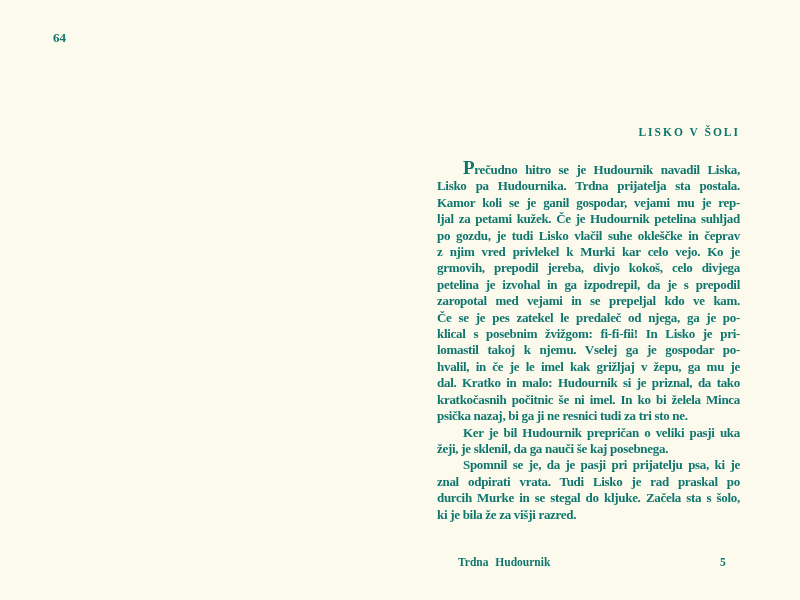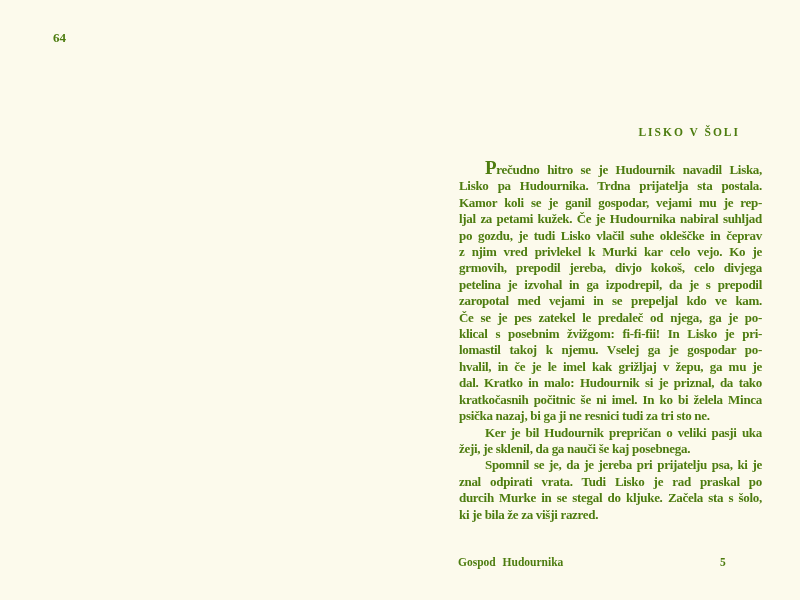--- a/index.html
+++ b/index.html
@@ -1,21 +1,21 @@
 <!DOCTYPE html>
 <html><head>
 <meta charset="utf-8">
 <style>
   html, body { margin: 0; padding: 0; }
   .book {
     position: relative;
     width: 800px;
     height: 600px;
     background: #fcfaec;
-    color: #4d7c0f;
+    color: #0f766e;
     font-family: "Liberation Serif", serif;
     font-weight: bold;
     overflow: hidden;
   }
   .line {
     text-align: justify;
     text-align-last: justify;
   }
   .line.last { text-align-last: left; }
   .line.indent { padding-left: 26px; }
@@ -43,21 +43,21 @@
     left: 437px;
     top: 126px;
     width: 303px;
     text-align: right;
     font-size: 11.5px;
     letter-spacing: 2px;
     white-space: nowrap;
   }
   .right-body {
     position: absolute;
-    left: 459px;
+    left: 437px;
     top: 162px;
     width: 303px;
     font-size: 13px;
     line-height: 16.4px;
     letter-spacing: -0.3px;
   }
   .footer-running-title {
     position: absolute;
     left: 458px;
     top: 556px;
@@ -79,43 +79,43 @@
   <div class="left-page-number">64</div>
 
 
   <div class="chapter-title">LISKO V ŠOLI</div>
 
   <div class="right-body">
     <div class="para">
         <div class="line indent"><span class="lettrine">P</span>rečudno hitro se je Hudournik navadil Liska,</div>
         <div class="line">Lisko pa Hudournika. Trdna prijatelja sta postala.</div>
         <div class="line">Kamor koli se je ganil gospodar, vejami mu je rep-</div>
-        <div class="line">ljal za petami kužek. Če je Hudournika nabiral suhljad</div>
+        <div class="line">ljal za petami kužek. Če je Hudournik petelina suhljad</div>
         <div class="line">po gozdu, je tudi Lisko vlačil suhe okleščke in čeprav</div>
         <div class="line">z njim vred privlekel k Murki kar celo vejo. Ko je</div>
         <div class="line">grmovih, prepodil jereba, divjo kokoš, celo divjega</div>
         <div class="line">petelina je izvohal in ga izpodrepil, da je s prepodil</div>
         <div class="line">zaropotal med vejami in se prepeljal kdo ve kam.</div>
         <div class="line">Če se je pes zatekel le predaleč od njega, ga je po-</div>
         <div class="line">klical s posebnim žvižgom: fi-fi-fii! In Lisko je pri-</div>
         <div class="line">lomastil takoj k njemu. Vselej ga je gospodar po-</div>
         <div class="line">hvalil, in če je le imel kak grižljaj v žepu, ga mu je</div>
         <div class="line">dal. Kratko in malo: Hudournik si je priznal, da tako</div>
         <div class="line">kratkočasnih počitnic še ni imel. In ko bi želela Minca</div>
         <div class="line last">psička nazaj, bi ga ji ne resnici tudi za tri sto ne.</div>
       </div>
     <div class="para">
         <div class="line indent">Ker je bil Hudournik prepričan o veliki pasji uka</div>
         <div class="line last">žeji, je sklenil, da ga nauči še kaj posebnega.</div>
       </div>
     <div class="para">
-        <div class="line indent">Spomnil se je, da je jereba pri prijatelju psa, ki je</div>
+        <div class="line indent">Spomnil se je, da je pasji pri prijatelju psa, ki je</div>
         <div class="line">znal odpirati vrata. Tudi Lisko je rad praskal po</div>
         <div class="line">durcih Murke in se stegal do kljuke. Začela sta s šolo,</div>
         <div class="line last">ki je bila že za višji razred.</div>
       </div>
   </div>
 
-  <div class="footer-running-title">Gospod Hudournika</div>
+  <div class="footer-running-title">Trdna Hudournik</div>
 
   <div class="footer-page-number">5</div>
 
 </div>
 
 </body></html>

